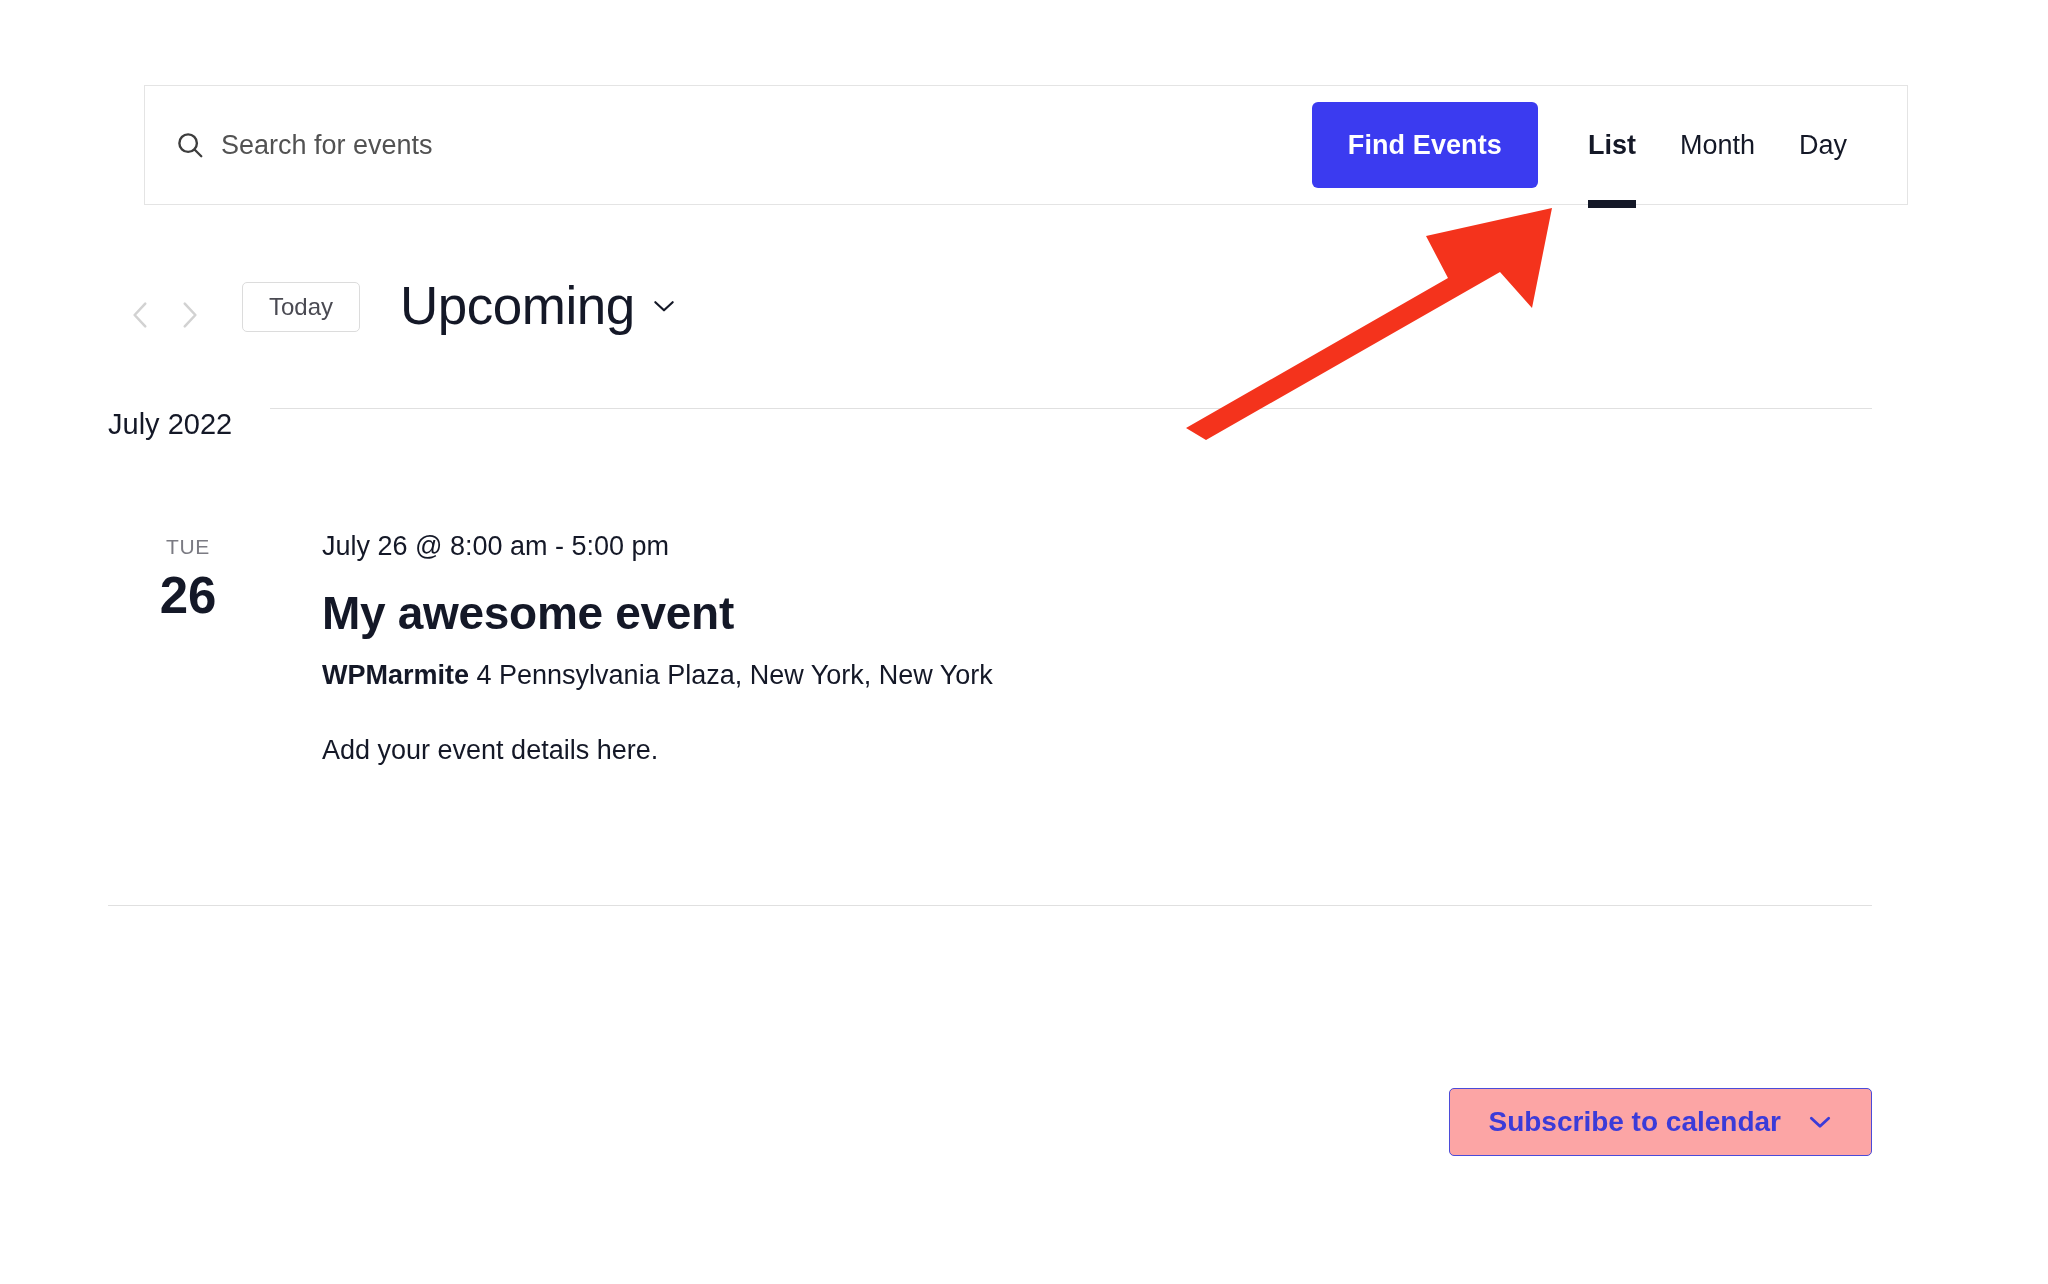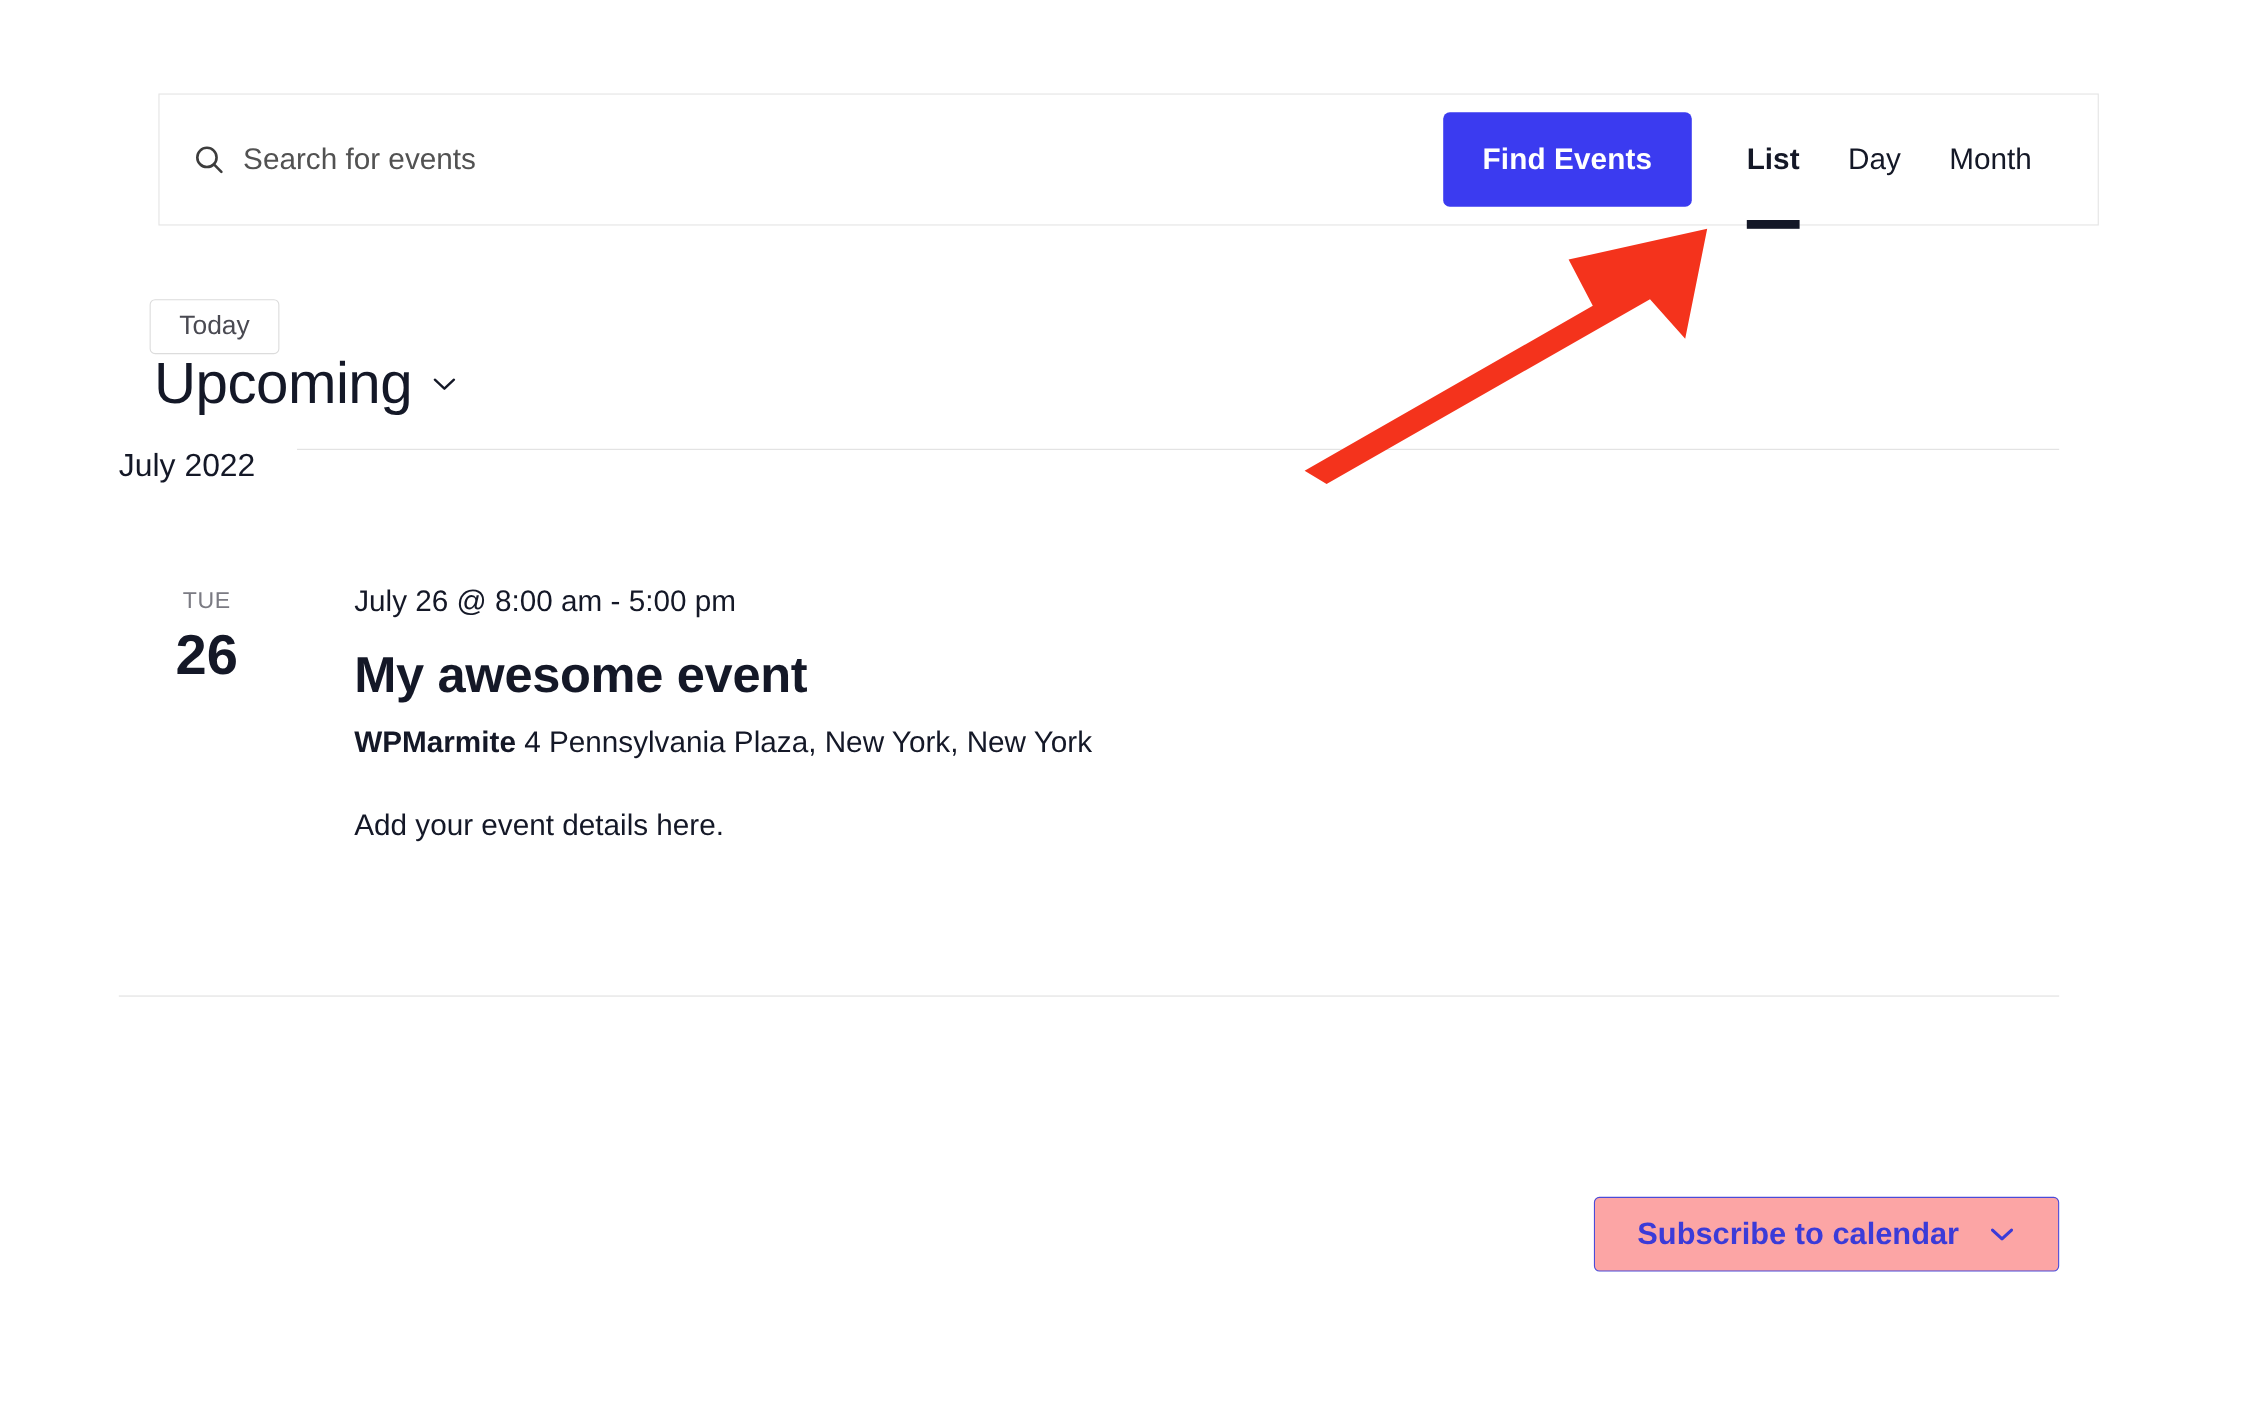--- a/index.html
+++ b/index.html
@@ -114,26 +114,25 @@
     transform: translateX(-50%);
     bottom: -4px;
     width: 48px;
     height: 8px;
     background: #141827;
   }
 
   
   .nav-row {
     position: absolute;
-    left: 100px;
+    left: 124px;
     top: 272px;
     display: flex;
-    align-items: flex-start;
+    align-items: flex-end;
     height: 60px;
-    flex-direction: column;
   }
   .nav-arrow {
     width: 34px;
     height: 34px;
     display: block;
     cursor: pointer;
   }
   .nav-arrow + .nav-arrow { margin-left: 14px; }
 
   .today-btn {
@@ -331,22 +330,22 @@
         <circle cx="10.5" cy="10.5" r="7" stroke="#3d3d3d" stroke-width="1.9"></circle>
         <line x1="15.6" y1="15.6" x2="21" y2="21" stroke="#3d3d3d" stroke-width="1.9" stroke-linecap="round"></line>
       </svg>
       <input class="search-input" type="text" placeholder="Search for events" style="">
     </div>
 
     <button class="find-events-btn">Find Events</button>
 
     <div class="view-tabs">
       <div class="view-tab active">List</div>
+      <div class="view-tab">Month</div>
       <div class="view-tab">Day</div>
-      <div class="view-tab">Month</div>
     </div>
   </div>
 
   <div class="nav-row">
     <svg class="nav-arrow" viewBox="0 0 24 24" fill="none">
       <polyline points="15,4 7.5,12 15,20" stroke="#d2d2d2" stroke-width="1.8" stroke-linecap="round" stroke-linejoin="round"></polyline>
     </svg>
     <svg class="nav-arrow" viewBox="0 0 24 24" fill="none">
       <polyline points="9,4 16.5,12 9,20" stroke="#d2d2d2" stroke-width="1.8" stroke-linecap="round" stroke-linejoin="round"></polyline>
     </svg>

